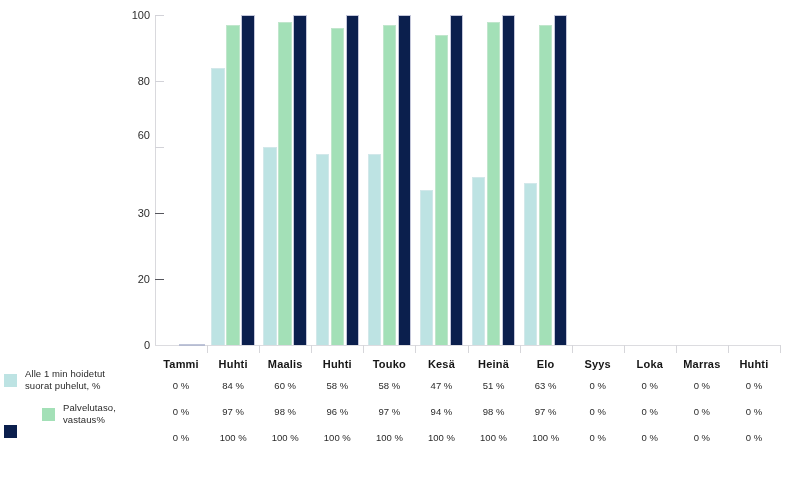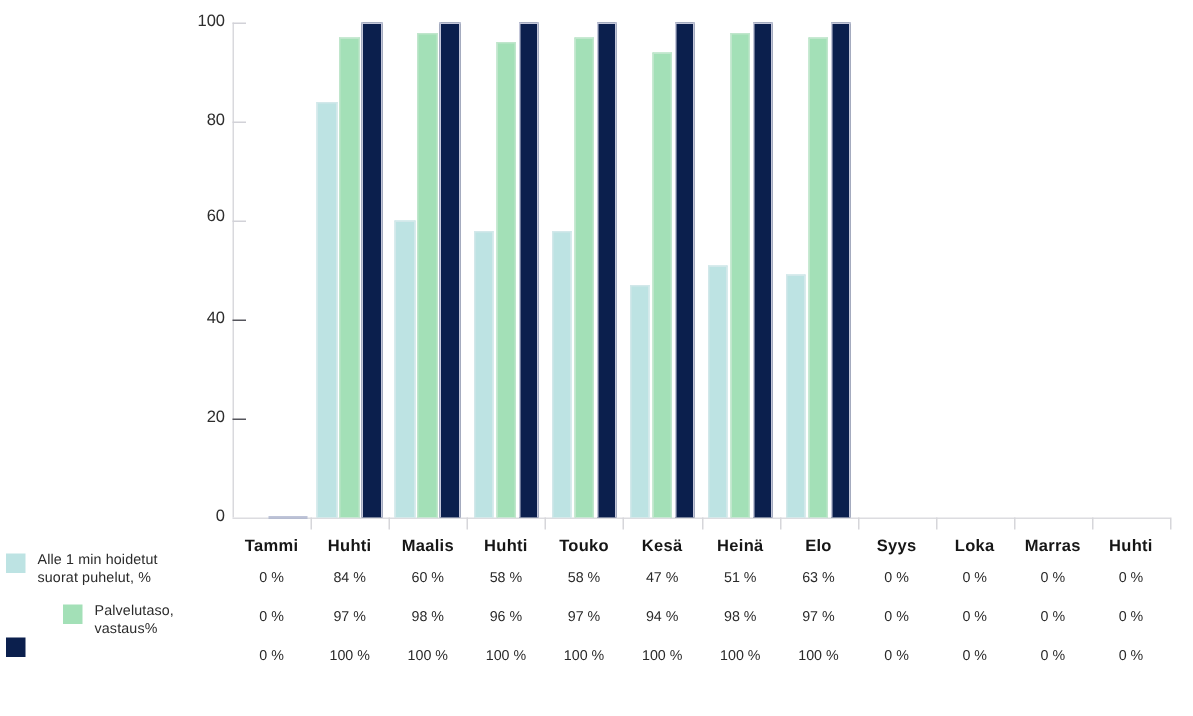--- a/index.html
+++ b/index.html
@@ -109,21 +109,21 @@
   #legend {
     position: absolute;
     left: 4px;
     top: 13px;
     width: 152px;
   }
   .legend-row {
     position: absolute;
     left: 0;
     display: flex;
-    align-items: flex-start;
+    align-items: center;
   }
   .legend-swatch {
     width: 13px;
     height: 13px;
     flex: 0 0 13px;
     margin-right: 8px;
     margin-top: 1px;
   }
   .legend-swatch.s0 { background: #bde3e3; }
   .legend-swatch.s1 { background: #a3e0b7; }
@@ -167,22 +167,22 @@
   .tbl-cell.r2 { top: 77px; }
 </style>
 </head>
 <body>
 
 <div id="chart-region">
 
   <div id="y-axis-labels">
       <div class="y-tick-label" style="top: 345px;">0</div>
       <div class="y-tick-label" style="top: 279px;">20</div>
-      <div class="y-tick-label" style="top: 213px;">40</div>
-      <div class="y-tick-label" style="top: 145px; padding-left: 14px;">60</div>
+      <div class="y-tick-label" style="top: 213px;">30</div>
+      <div class="y-tick-label" style="top: 135px; padding-left: 14px;">60</div>
       <div class="y-tick-label" style="top: 81px;">80</div>
       <div class="y-tick-label" style="top: 15px;">100</div>
     </div>
 
   <div id="plot-area">
     <div id="y-axis-line"></div>
     <div id="x-axis-line"></div>
   <div class="y-grid-tick" style="top: 264px; background: rgb(85, 85, 92);"></div>
       <div class="y-grid-tick" style="top: 198px; background: rgb(85, 85, 92);"></div>
       <div class="y-grid-tick" style="top: 132px; background: rgb(210, 210, 216);"></div>

